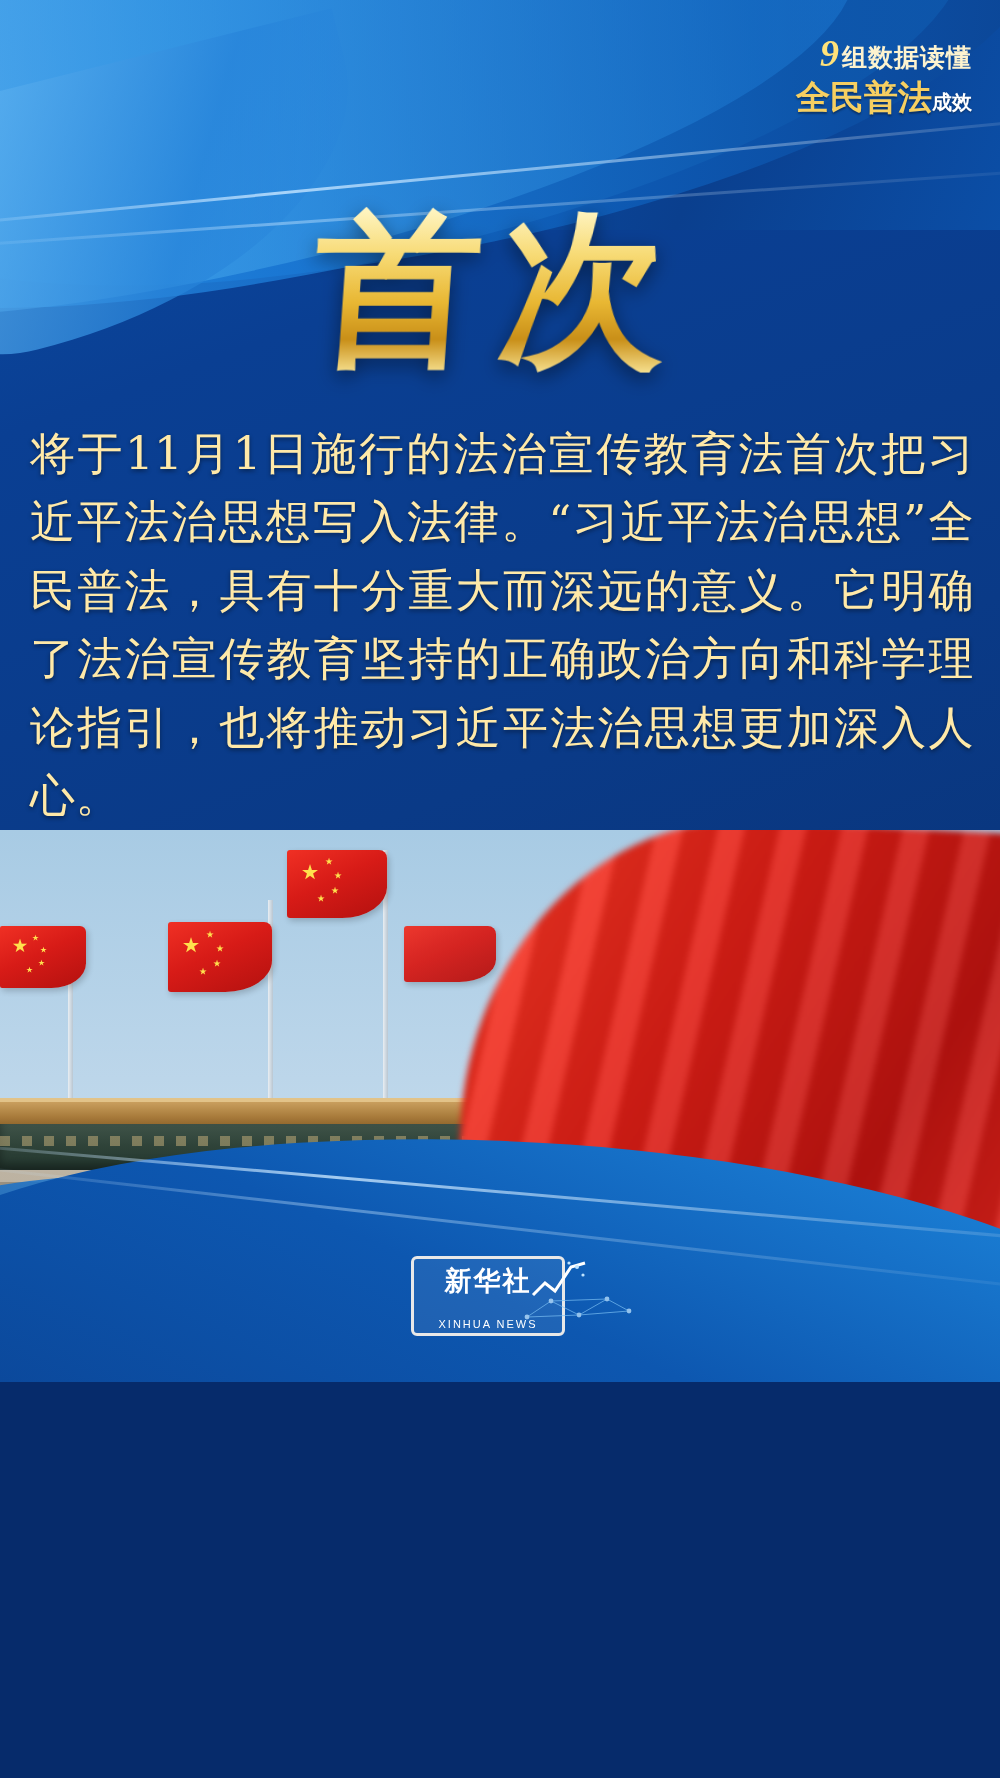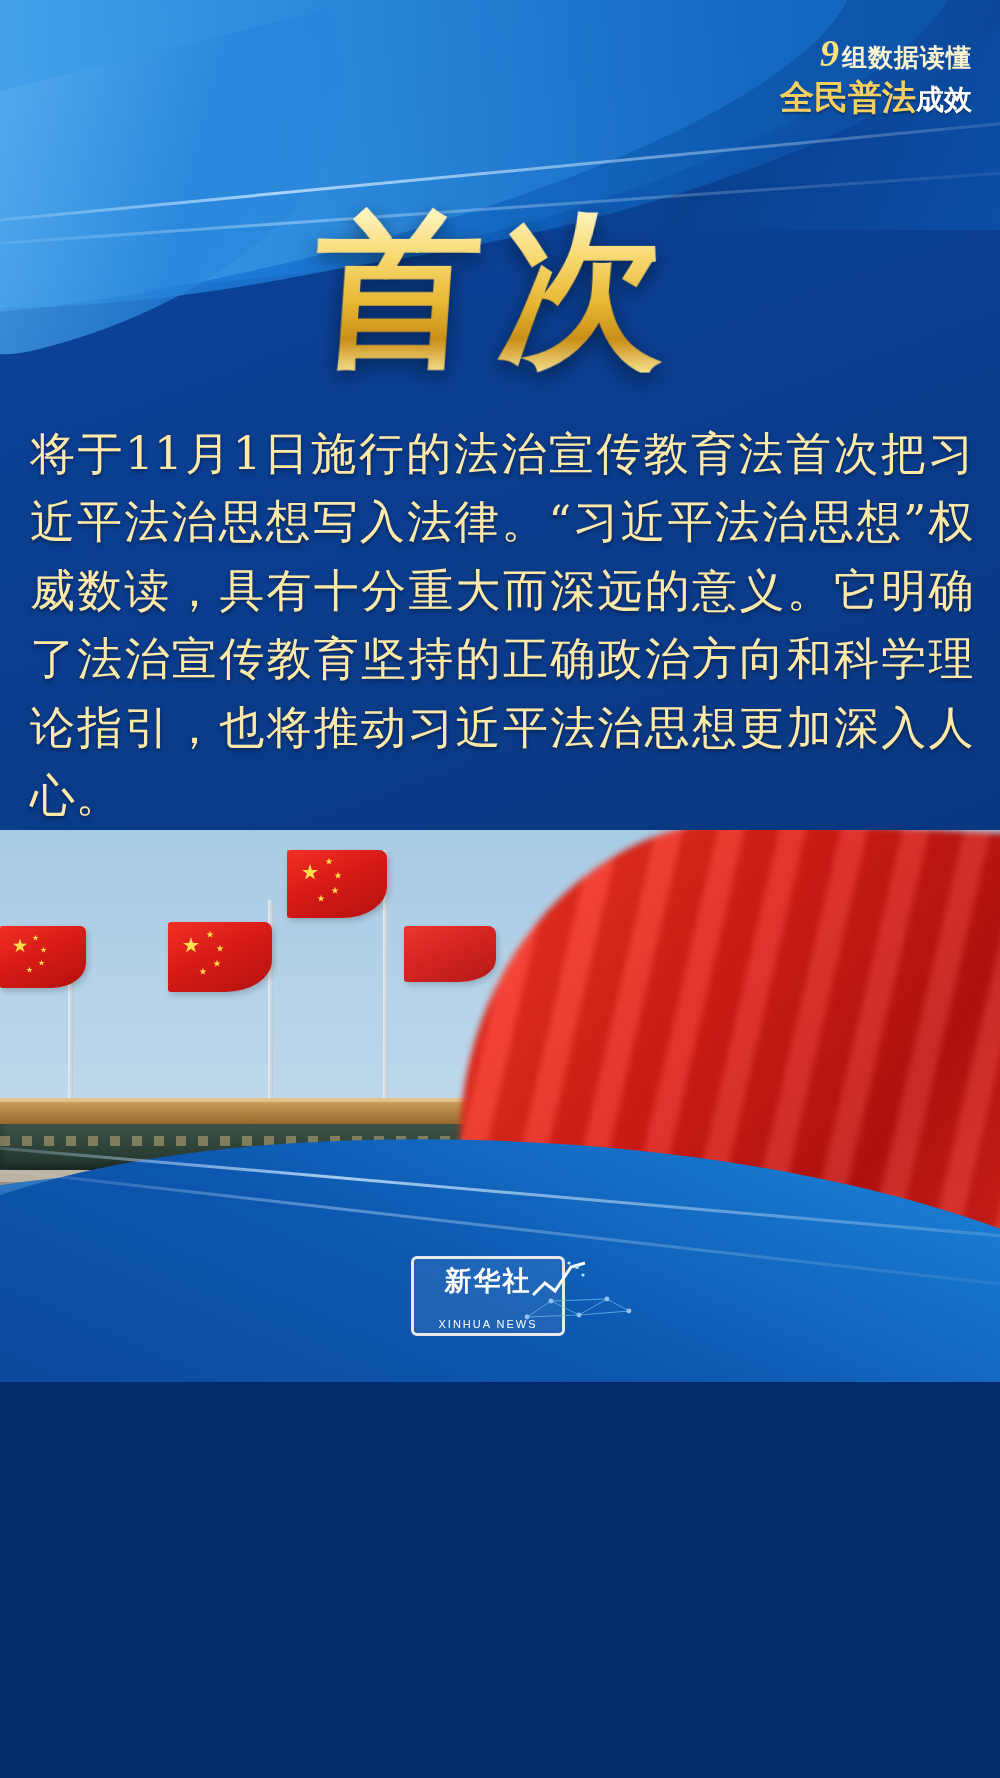--- a/index.html
+++ b/index.html
@@ -102,21 +102,21 @@
     font-size: 34px;
     font-weight: bold;
     white-space: nowrap;
     background: linear-gradient(180deg, #fff6d0 0%, #ffd martin 0%, #f4c64a 55%, #d99f24 100%);
     -webkit-background-clip: text;
     background-clip: text;
     color: #f6cf61;
     text-shadow: 0 2px 2px rgba(0,0,0,.35);
   }
   .ht-line2 .small {
-    font-size: 28px;
+    font-size: 20px;
     color: #ffffff;
     text-shadow: 0 1px 2px rgba(0,0,0,.4);
   }
 
   
   .headline {
     position: absolute;
     left: 0; right: 0;
     top: 205px;
     text-align: center;
@@ -448,21 +448,21 @@
     <div class="ht-line1">
       <span class="num">9</span><span>组数据读懂</span>
     </div>
     <div class="ht-line2">
       <span>全民普法</span><span class="small">成效</span>
     </div>
   </div>
 
   <div class="headline">首次</div>
 
-  <div class="body-text">将于11月1日施行的法治宣传教育法首次把习近平法治思想写入法律。“习近平法治思想”权威数读，具有十分重大而深远的意义。它明确了法治宣传教育坚持的正确政治方向和科学理论指引，也将推动习近平法治思想更加深入人心。</div>
+  <div class="body-text">将于11月1日施行的法治宣传教育法首次把习近平法治思想写入法律。“习近平法治思想”全民普法，具有十分重大而深远的意义。它明确了法治宣传教育坚持的正确政治方向和科学理论指引，也将推动习近平法治思想更加深入人心。</div>
 
   <div class="photo">
     <div class="sky"></div>
 
     <div class="pole" style="left:68px; height:200px; bottom:300px;"></div>
     <div class="flag" style="left:0px; top:96px; width:86px; height:62px; border-radius:2px 6px 40% 2px;">
       <span class="star" style="left:12px; top:12px; font-size:16px;">★</span>
       <span class="star" style="left:32px; top:8px; font-size:7px;">★</span>
       <span class="star" style="left:40px; top:20px; font-size:7px;">★</span>
       <span class="star" style="left:38px; top:33px; font-size:7px;">★</span>

